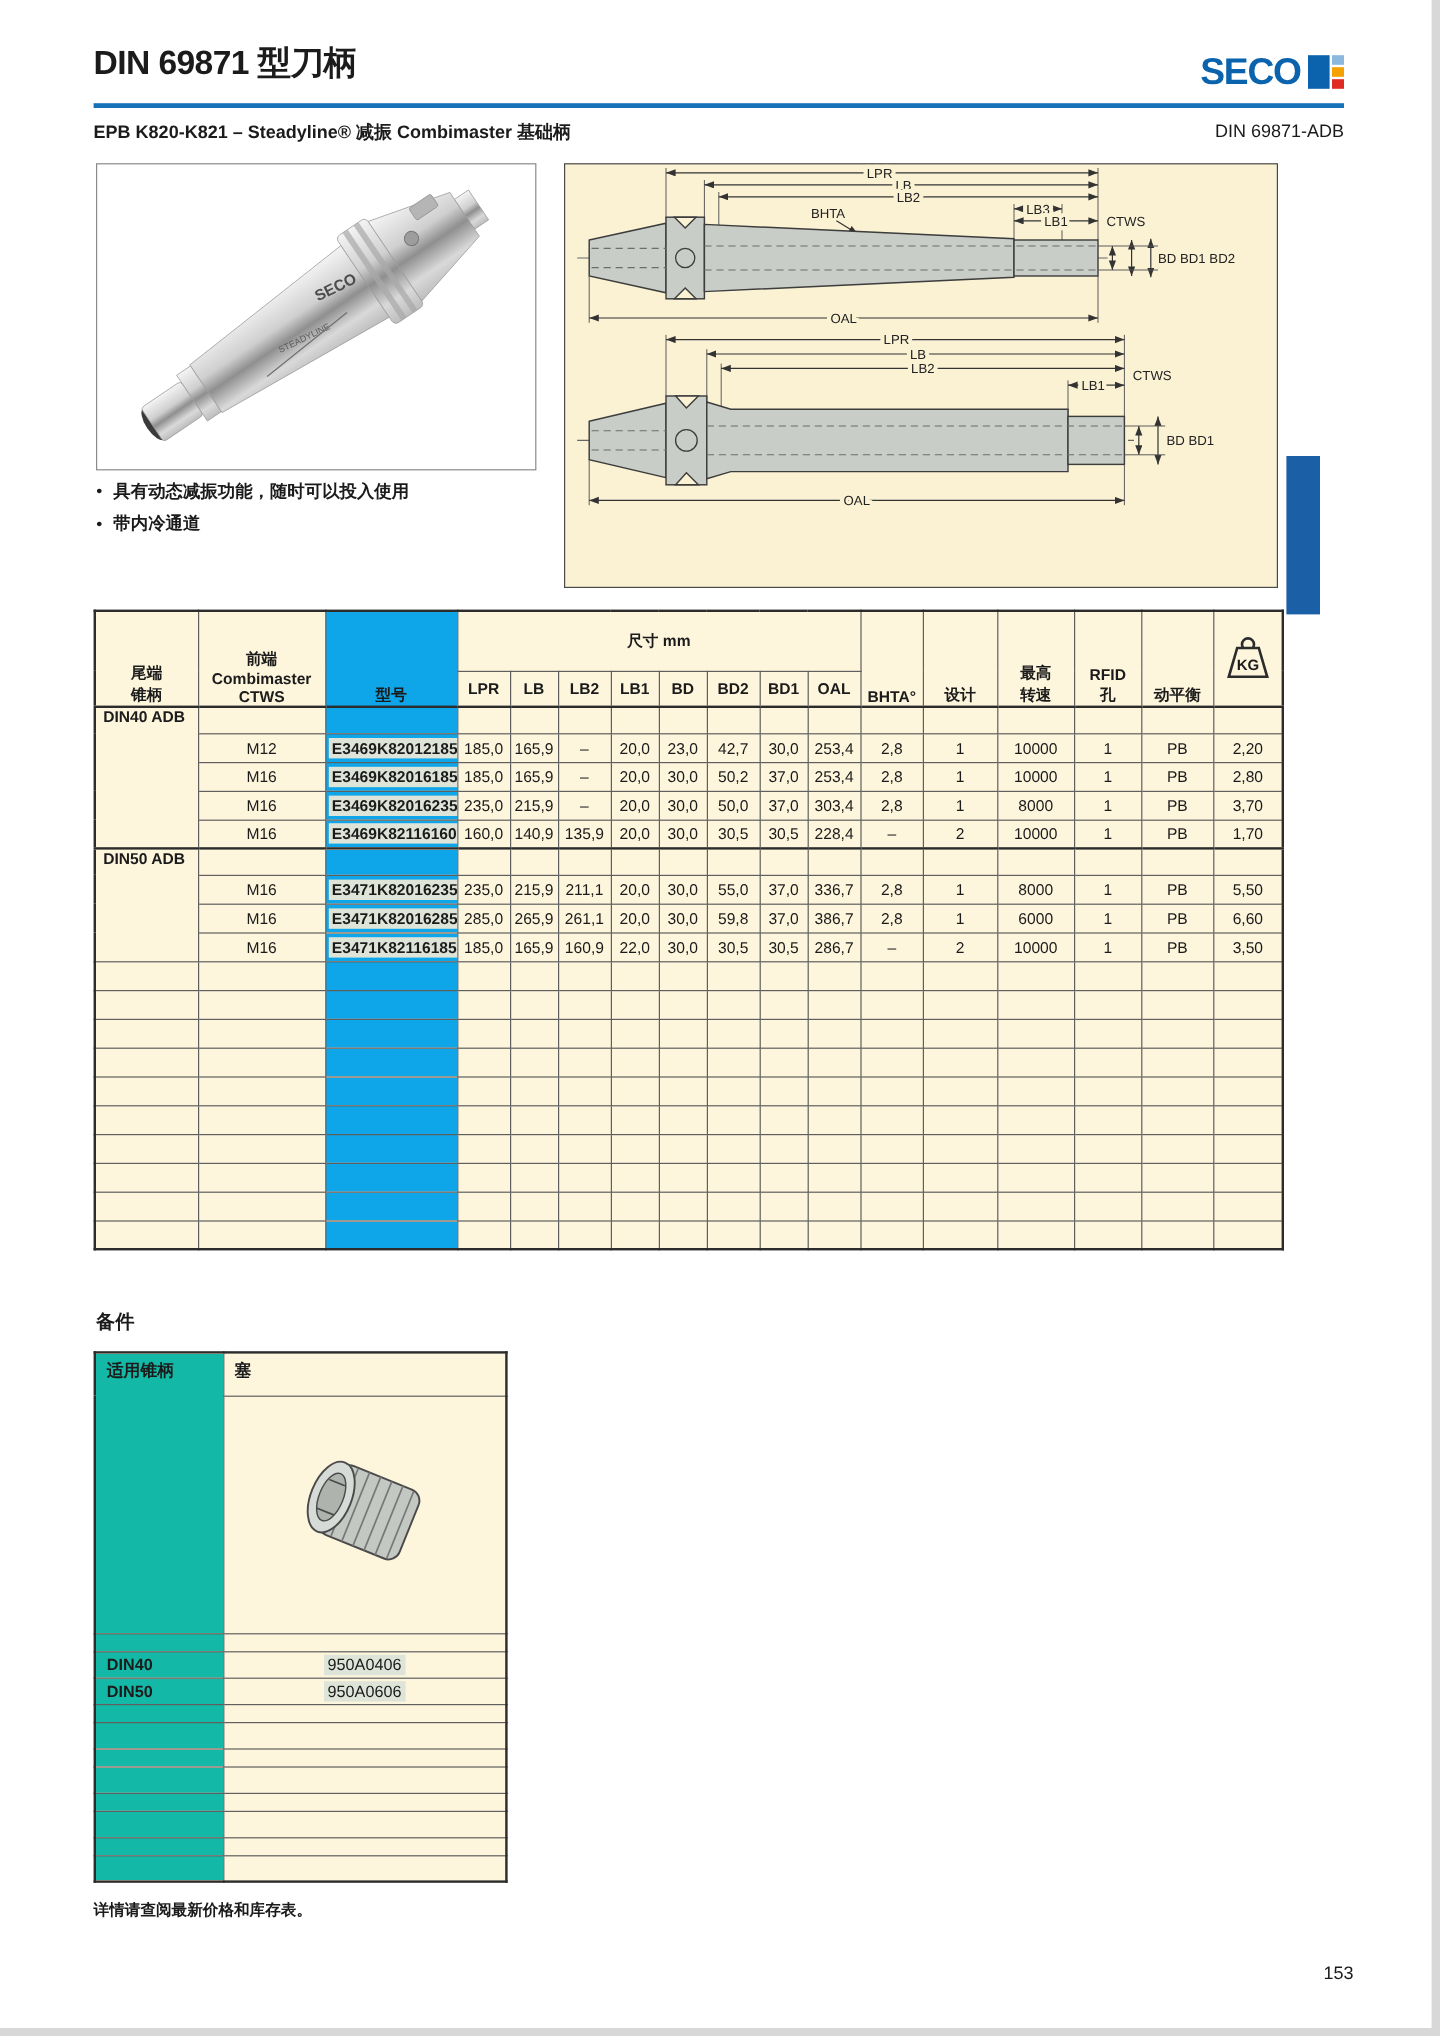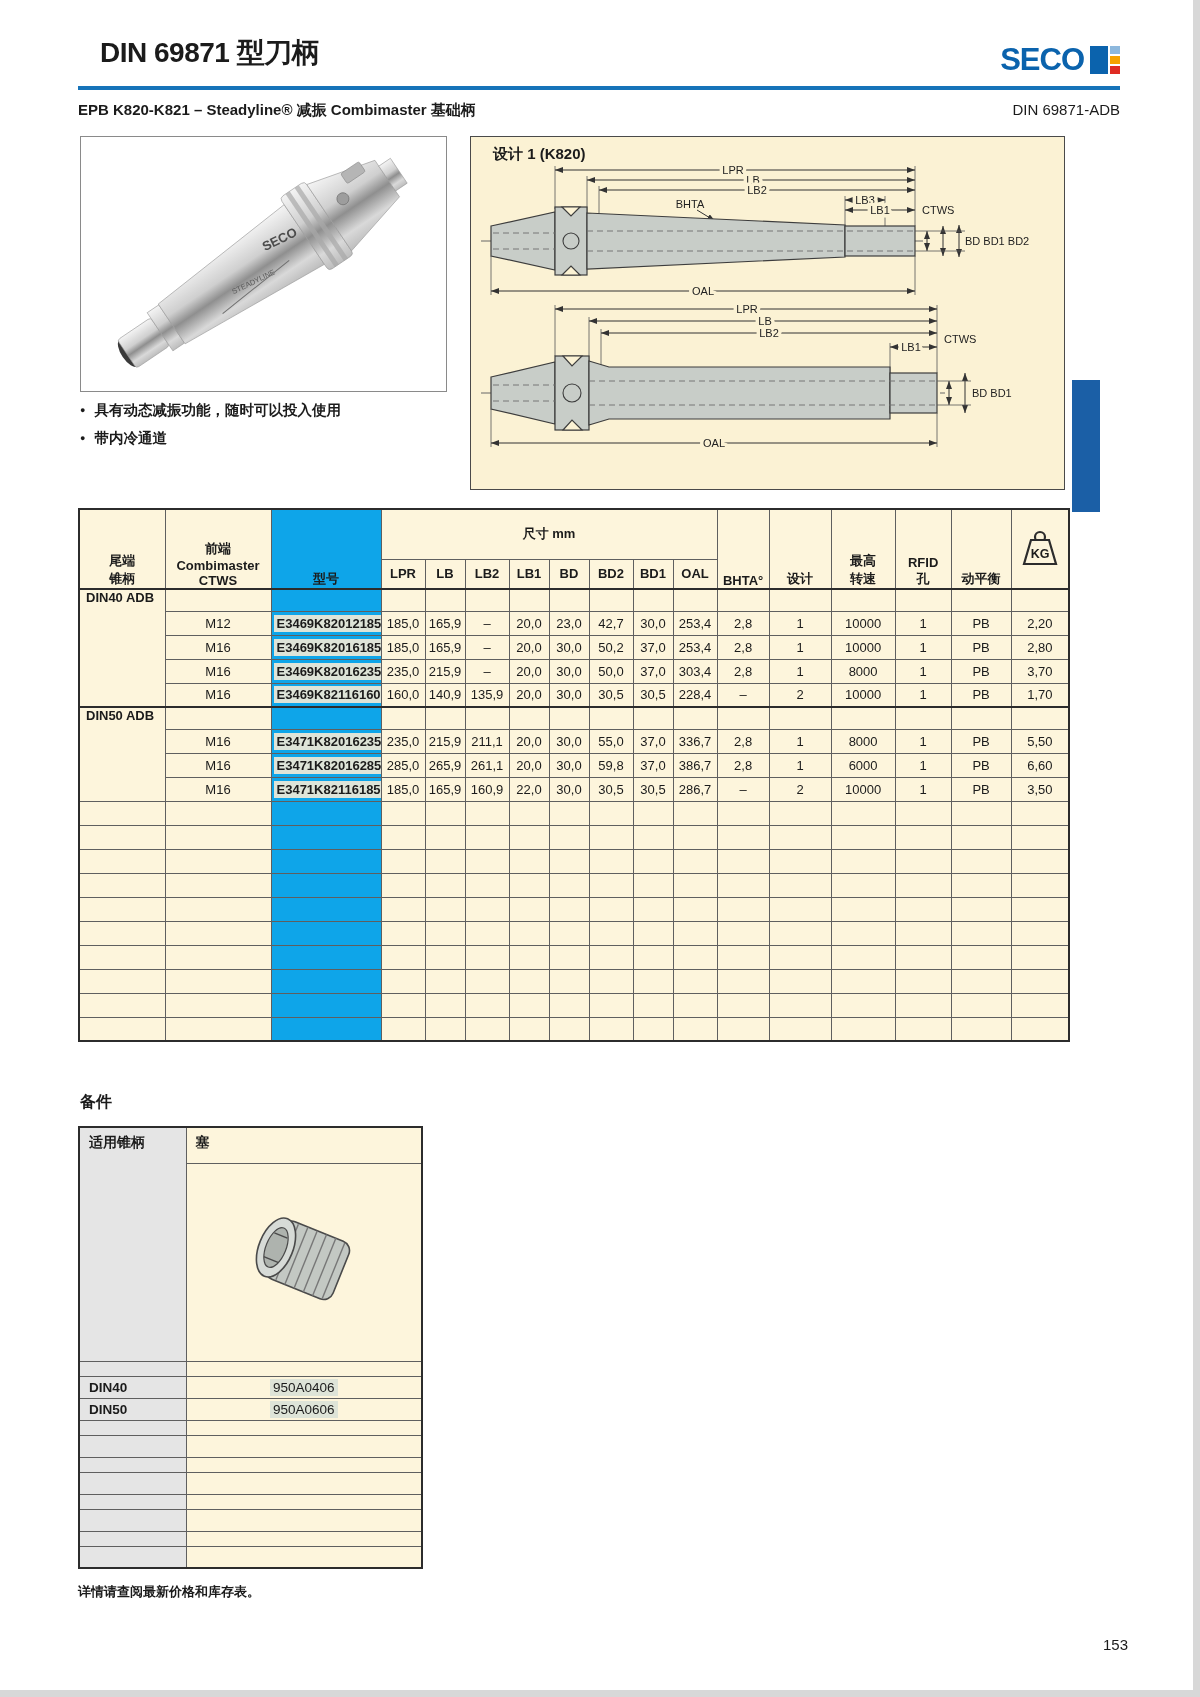--- a/index.html
+++ b/index.html
@@ -3,21 +3,21 @@
 <meta charset="utf-8">
 <style>
   html,body { margin:0; padding:0; background:#ffffff; }
   .page {
     position:relative; width:1200px; height:1697px; background:#ffffff;
     font-family:"Liberation Sans", sans-serif; color:#1b1b1b; overflow:hidden;
   }
   .edge-right { position:absolute; right:0; top:0; width:7px; height:100%; background:#d8d8d8; }
   .edge-bottom { position:absolute; left:0; top:1690px; width:100%; height:7px; background:#d8d8d8; }
 
-  .page-title { position:absolute; left:78px; top:34px; font-size:28px; font-weight:bold; letter-spacing:-0.5px;margin-left:22px; }
+  .page-title { position:absolute; left:78px; top:34px; font-size:28px; font-weight:bold; letter-spacing:-0.5px; }
   .brand { position:absolute; top:42px; right:80px; display:flex; align-items:center; gap:6px; }
   .brand-word { font-size:31px; font-weight:bold; color:#0b63ad; letter-spacing:-1px; }
   .brand-icon { position:relative; width:30px; height:28px; }
   .brand-icon .b1 { position:absolute; left:0; top:0; width:18px; height:28px; background:#0b63ad; }
   .brand-icon .b2 { position:absolute; left:20px; top:0;  width:10px; height:8px; background:#8db8dd; }
   .brand-icon .b3 { position:absolute; left:20px; top:10px; width:10px; height:8px; background:#f5a200; }
   .brand-icon .b4 { position:absolute; left:20px; top:20px; width:10px; height:8px; background:#df2b23; }
   .blue-rule { position:absolute; left:78px; top:86px; width:1042px; height:4px; background:#1673b9; }
 
   .subtitle-left  { position:absolute; left:78px; top:101px; font-size:15px; font-weight:bold; }
@@ -52,21 +52,21 @@
   table.spec tbody tr.group-row td { border-top:2px solid #2c2c2c; }
   td.group-label { text-align:left !important; font-weight:bold; padding-left:6px !important; vertical-align:top; padding-top:2px; }
   td.model-cell { font-weight:bold; }
   .hl { background:#dee4d8; padding:0 3px; display:inline-block; line-height:17px; }
 
   
   .spares-heading { position:absolute; left:80px; top:1092px; font-size:16px; font-weight:600; }
   .spares-wrap { position:absolute; left:78px; top:1126px; }
   table.sp { border-collapse:collapse; table-layout:fixed; width:343px; border:2px solid #2c2c2c; background:#fdf5dc; }
   table.sp th, table.sp td { border:1px solid #5f5f5f; font-size:13.5px; overflow:hidden; }
-  .sp-col1 { background:#e5e5e5; }
+  .sp-col1 { background:#14b8a6; }
   table.sp th { font-weight:bold; font-size:14px; text-align:left; padding:6px 0 0 9px; vertical-align:top; }
   tr.sp-head { height:36px; }
   tr.sp-img-row { height:198px; }
   tr.sp-img-row td { text-align:center; vertical-align:middle; }
   tr.sp-thin { height:15px; }
   tr.sp-row { height:22px; }
   tr.sp-row td { text-align:center; }
   tr.sp-row td.sp-col1 { text-align:left; font-weight:bold; padding-left:9px; }
 
   .footer-note { position:absolute; left:78px; top:1583px; font-size:13px; font-weight:bold; }
@@ -133,21 +133,20 @@
       </g>
     </svg>
   </div>
 
   <div class="bullets">
     <div class="bullet-line">具有动态减振功能，随时可以投入使用</div>
     <div class="bullet-line">带内冷通道</div>
   </div>
 
   <div class="diagram-panel">
-    <div class="design-title">设计 1 (K820)</div>
 
     <svg class="dwg" width="585" height="138" viewBox="0 0 585 138">
       <defs>
         <marker id="ar1" orient="auto-start-reverse" markerWidth="9" markerHeight="8" refX="8" refY="3">
           <path d="M0,0 L8,3 L0,6 z" fill="#333"></path>
         </marker>
       </defs>
 
       <line class="ext" x1="80" y1="3" x2="80" y2="46"></line>
       <line class="ext" x1="112" y1="13" x2="112" y2="52"></line>

